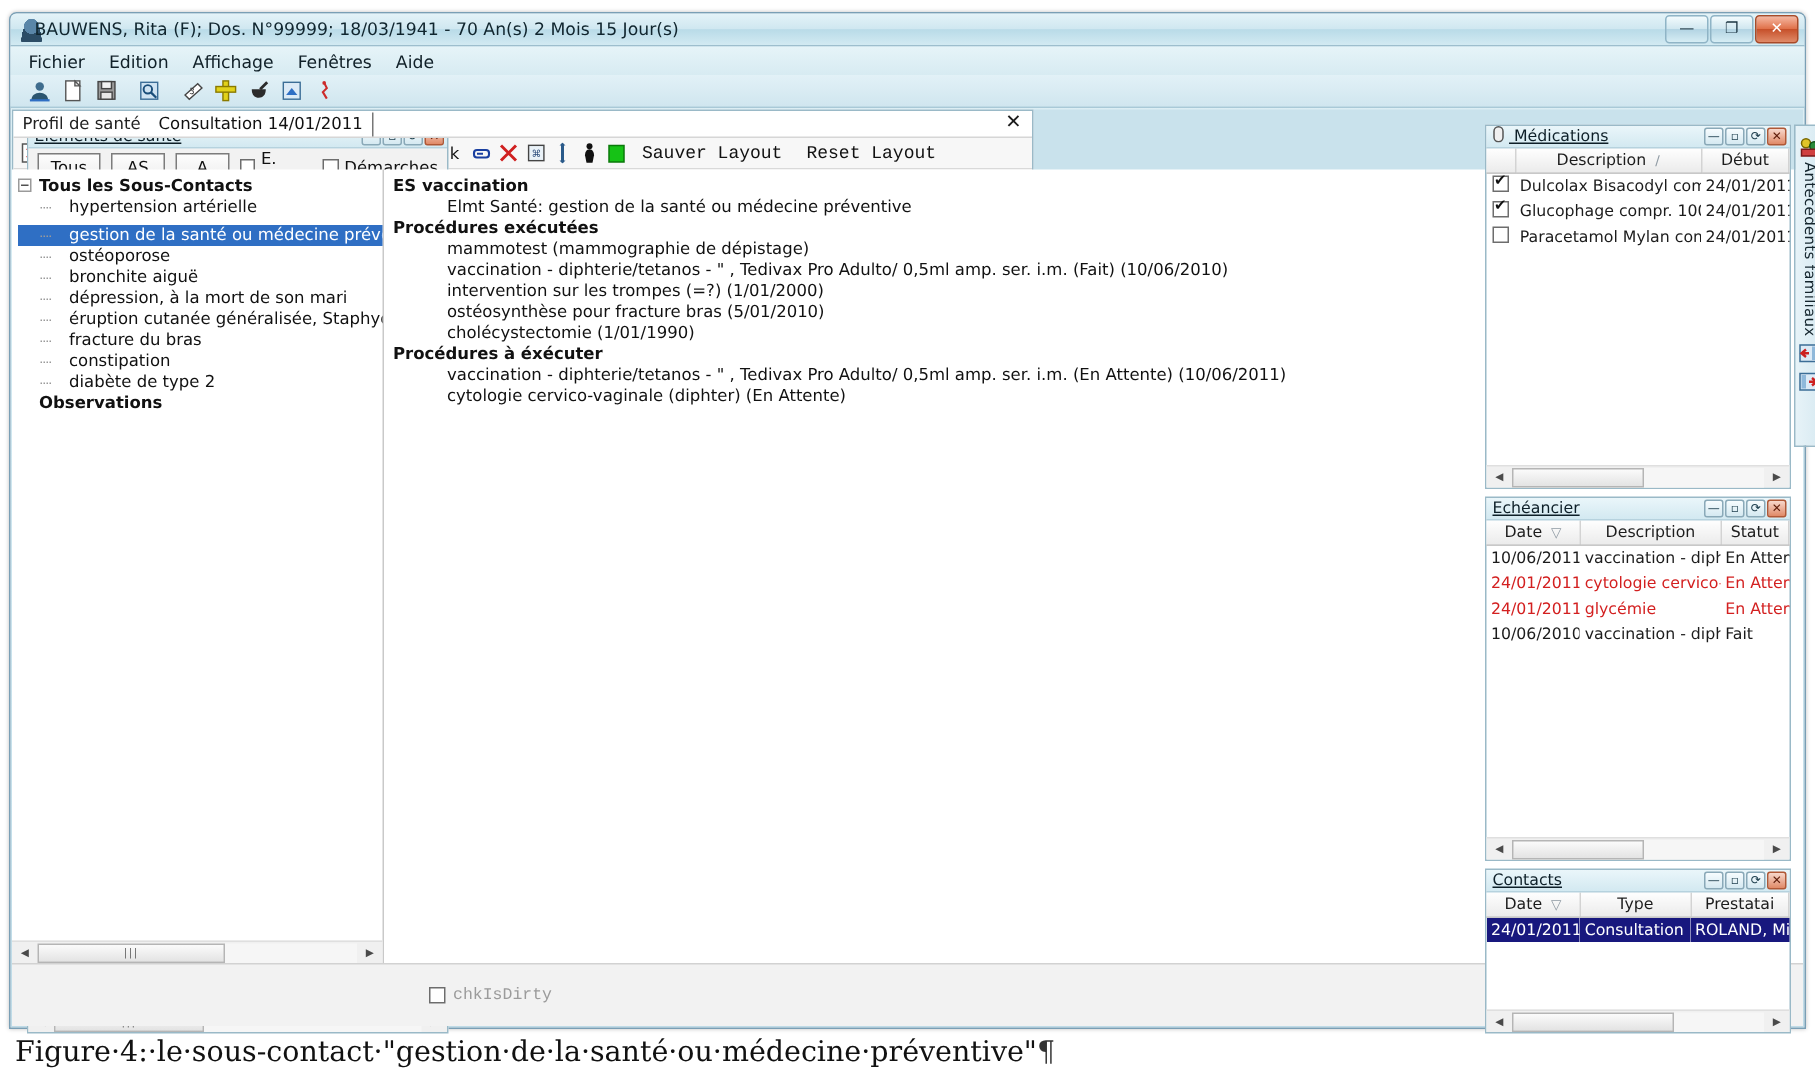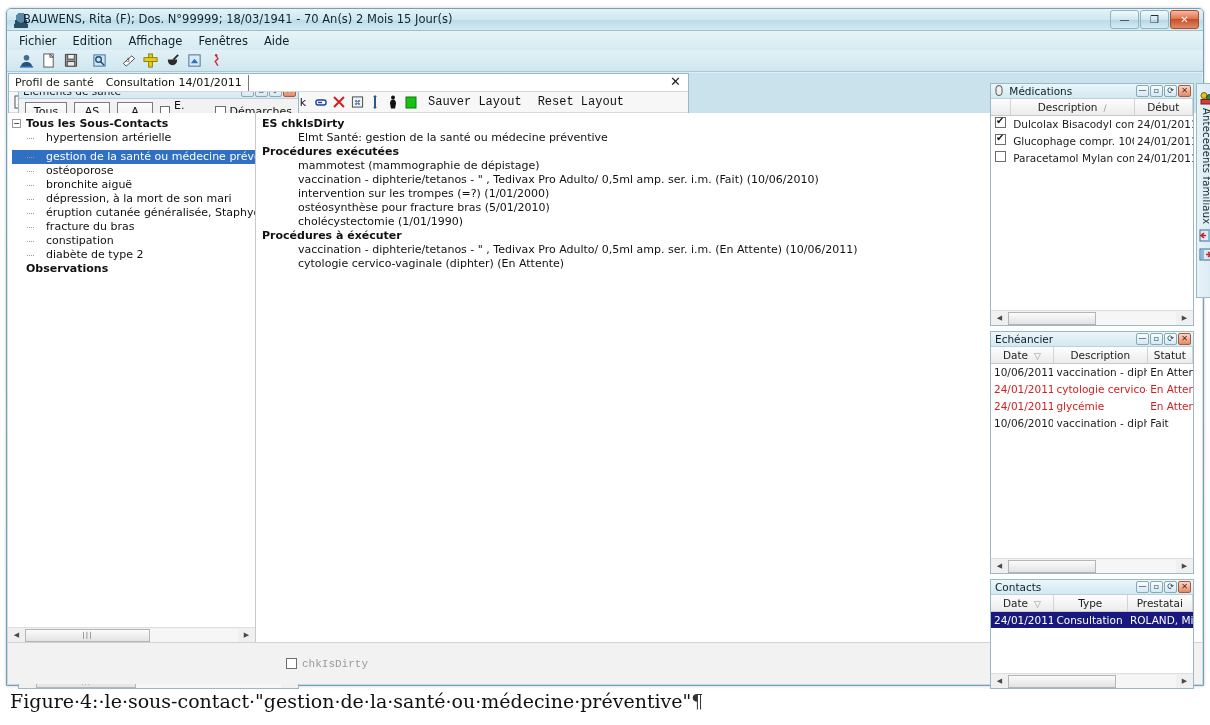--- a/index.html
+++ b/index.html
@@ -78,21 +78,21 @@
   
   .panel {
     position: absolute; background: #ffffff;
     border: 1px solid #9ab9c7;
   }
   .panel-caption {
     height: 15px; position: relative;
     background: linear-gradient(to bottom,#eaf6fa,#d3e9f1);
     border-bottom: 1px solid #b6d2de;
     font-size: 10.5px; color: #0d1f28;
-    padding-left: 4px; line-height: 15px; white-space: nowrap; overflow: hidden;
+    padding-left: 4px; line-height: 15px; white-space: nowrap; overflow: hidden; text-decoration: underline;
   }
   .cap-btns { position: absolute; right: 2px; top: 1px; display: flex; gap: 1px; }
   .capbtn {
     width: 13px; height: 12px; border: 1px solid #7fa2b3; border-radius: 2px;
     background: linear-gradient(to bottom,#f7fcfe,#d5e9f1);
     font-size: 8px; line-height: 10px; text-align: center; color: #20404f;
   }
   .capbtn.x { background: linear-gradient(to bottom,#f7d7cb,#e08a68); border-color: #b05836; color:#5c1a08; font-weight:bold;}
   .capbtn.plain { border-color:#8aa9b8; }
 
@@ -621,21 +621,21 @@
             <div class="hs-arrow">◀</div>
             <div class="hs-track">
               <div class="hs-thumb" style="left:0; width:125px;">|||</div>
             </div>
             <div class="hs-arrow">▶</div>
           </div>
         </div>
 
         <div id="detail-pane">
           <div id="detail-content">
-              <div class="dsec">ES chkIsDirty</div>
+              <div class="dsec">ES vaccination</div>
               <div class="ditem">Elmt Santé: gestion de la santé ou médecine préventive</div>
               <div class="dsec">Procédures exécutées</div>
               <div class="ditem">mammotest (mammographie de dépistage)</div>
               <div class="ditem">vaccination - diphterie/tetanos - " , Tedivax Pro Adulto/ 0,5ml amp. ser. i.m. (Fait) (10/06/2010)</div>
               <div class="ditem">intervention sur les trompes (=?) (1/01/2000)</div>
               <div class="ditem">ostéosynthèse pour fracture bras (5/01/2010)</div>
               <div class="ditem">cholécystectomie (1/01/1990)</div>
               <div class="dsec">Procédures à éxécuter</div>
               <div class="ditem">vaccination - diphterie/tetanos - " , Tedivax Pro Adulto/ 0,5ml amp. ser. i.m. (En Attente) (10/06/2011)</div>
               <div class="ditem">cytologie cervico-vaginale (diphter) (En Attente)</div>

